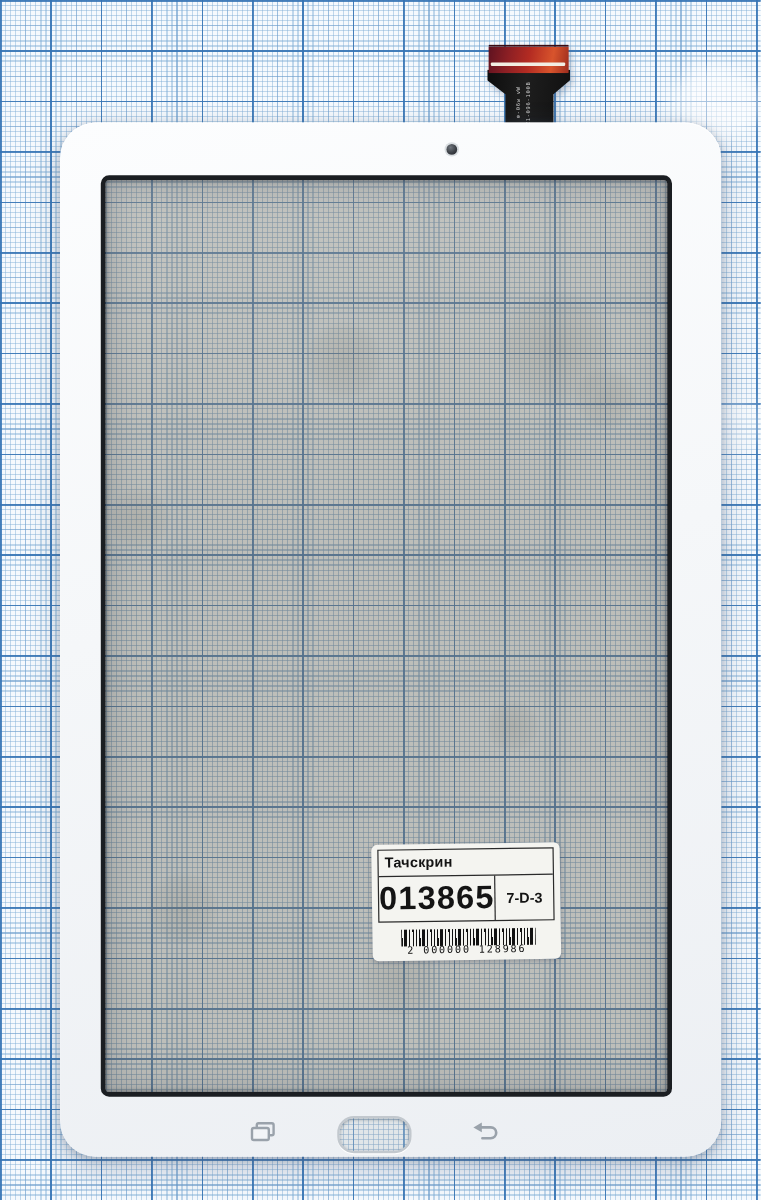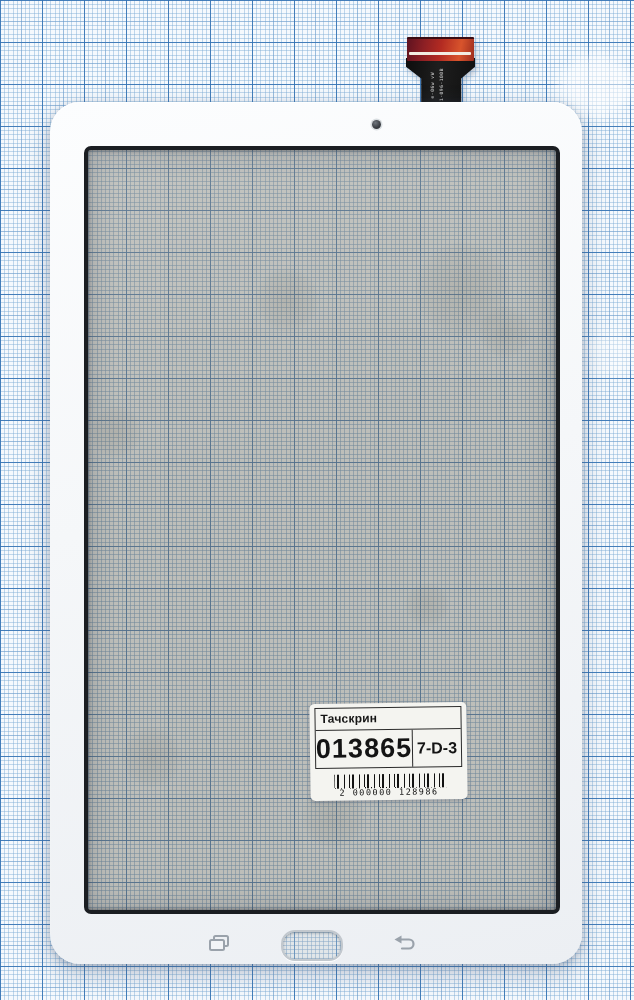--- a/index.html
+++ b/index.html
@@ -37,20 +37,21 @@
     position:absolute;color:rgba(230,230,230,0.85);font-size:4.5px;letter-spacing:0.6px;
     writing-mode:vertical-rl;transform:rotate(180deg);white-space:nowrap;
     font-family:"DejaVu Sans Mono",monospace;
   }
 
   
   #tablet{
     position:absolute;left:50px;top:102px;width:532px;height:862px;border-radius:30px;
     background:linear-gradient(168deg,#fcfdfe 0%,#f5f7f9 45%,#eceff3 100%);
     box-shadow:0 10px 26px rgba(70,90,120,0.32),0 2px 7px rgba(70,90,120,0.28), inset 0 1px 1px rgba(255,255,255,0.9);
+    padding-left:19px;
   }
   #screen{
     position:absolute;left:34px;top:44px;width:468px;height:760px;
     border:4px solid #1b1e22;border-radius:7px;
     background-color:#f5f9fd;
     background-image:
       linear-gradient(165deg, rgba(255,255,255,0.10) 0%, rgba(255,255,255,0) 40%),
       linear-gradient(rgba(146,142,124,0.42), rgba(146,142,124,0.42)),
       linear-gradient(rgba(90,100,112,0.16), rgba(90,100,112,0.16)),
       repeating-linear-gradient(to right, rgba(30,90,160,0.90) 0 1.4px, transparent 1.4px 42px),
@@ -88,21 +89,21 @@
   #label{
     position:absolute;left:222px;top:553px;width:157px;height:97px;
     background:#f4f4f0;border-radius:5px;transform:rotate(-0.8deg);
     box-shadow:0 1px 4px rgba(60,70,95,0.4);
     color:#141414;
   }
   #label-table{position:absolute;left:5px;top:4px;right:5px;border:1.5px solid #2a2a2a;}
   #label-title-row{border-bottom:1.5px solid #2a2a2a;padding:3px 5px 4px 5px;font-weight:bold;font-size:12px;letter-spacing:0.2px;}
   #label-num-row{display:flex;align-items:stretch;height:37px;}
   #label-number{flex:1;display:flex;align-items:center;justify-content:center;font-size:27px;font-weight:bold;letter-spacing:1px;font-family:"Liberation Sans",sans-serif;}
-  #label-code{width:51px;border-left:1.5px solid #2a2a2a;display:flex;align-items:center;justify-content:center;font-size:16px;font-weight:bold;}
+  #label-code{width:51px;border-left:1.5px solid #2a2a2a;display:flex;align-items:center;justify-content:center;font-size:12px;font-weight:bold;}
   #barcode{
     position:absolute;left:24px;top:71px;width:112px;height:14px;
     background:repeating-linear-gradient(90deg,
       #111 0 1px, transparent 1px 2.2px,
       #111 2.2px 4.6px, transparent 4.6px 6.2px,
       #111 6.2px 7px, transparent 7px 9.4px,
       #111 9.4px 10.4px, transparent 10.4px 12.2px,
       #111 12.2px 12.9px, transparent 12.9px 15px);
   }
   #barcode-digits{

